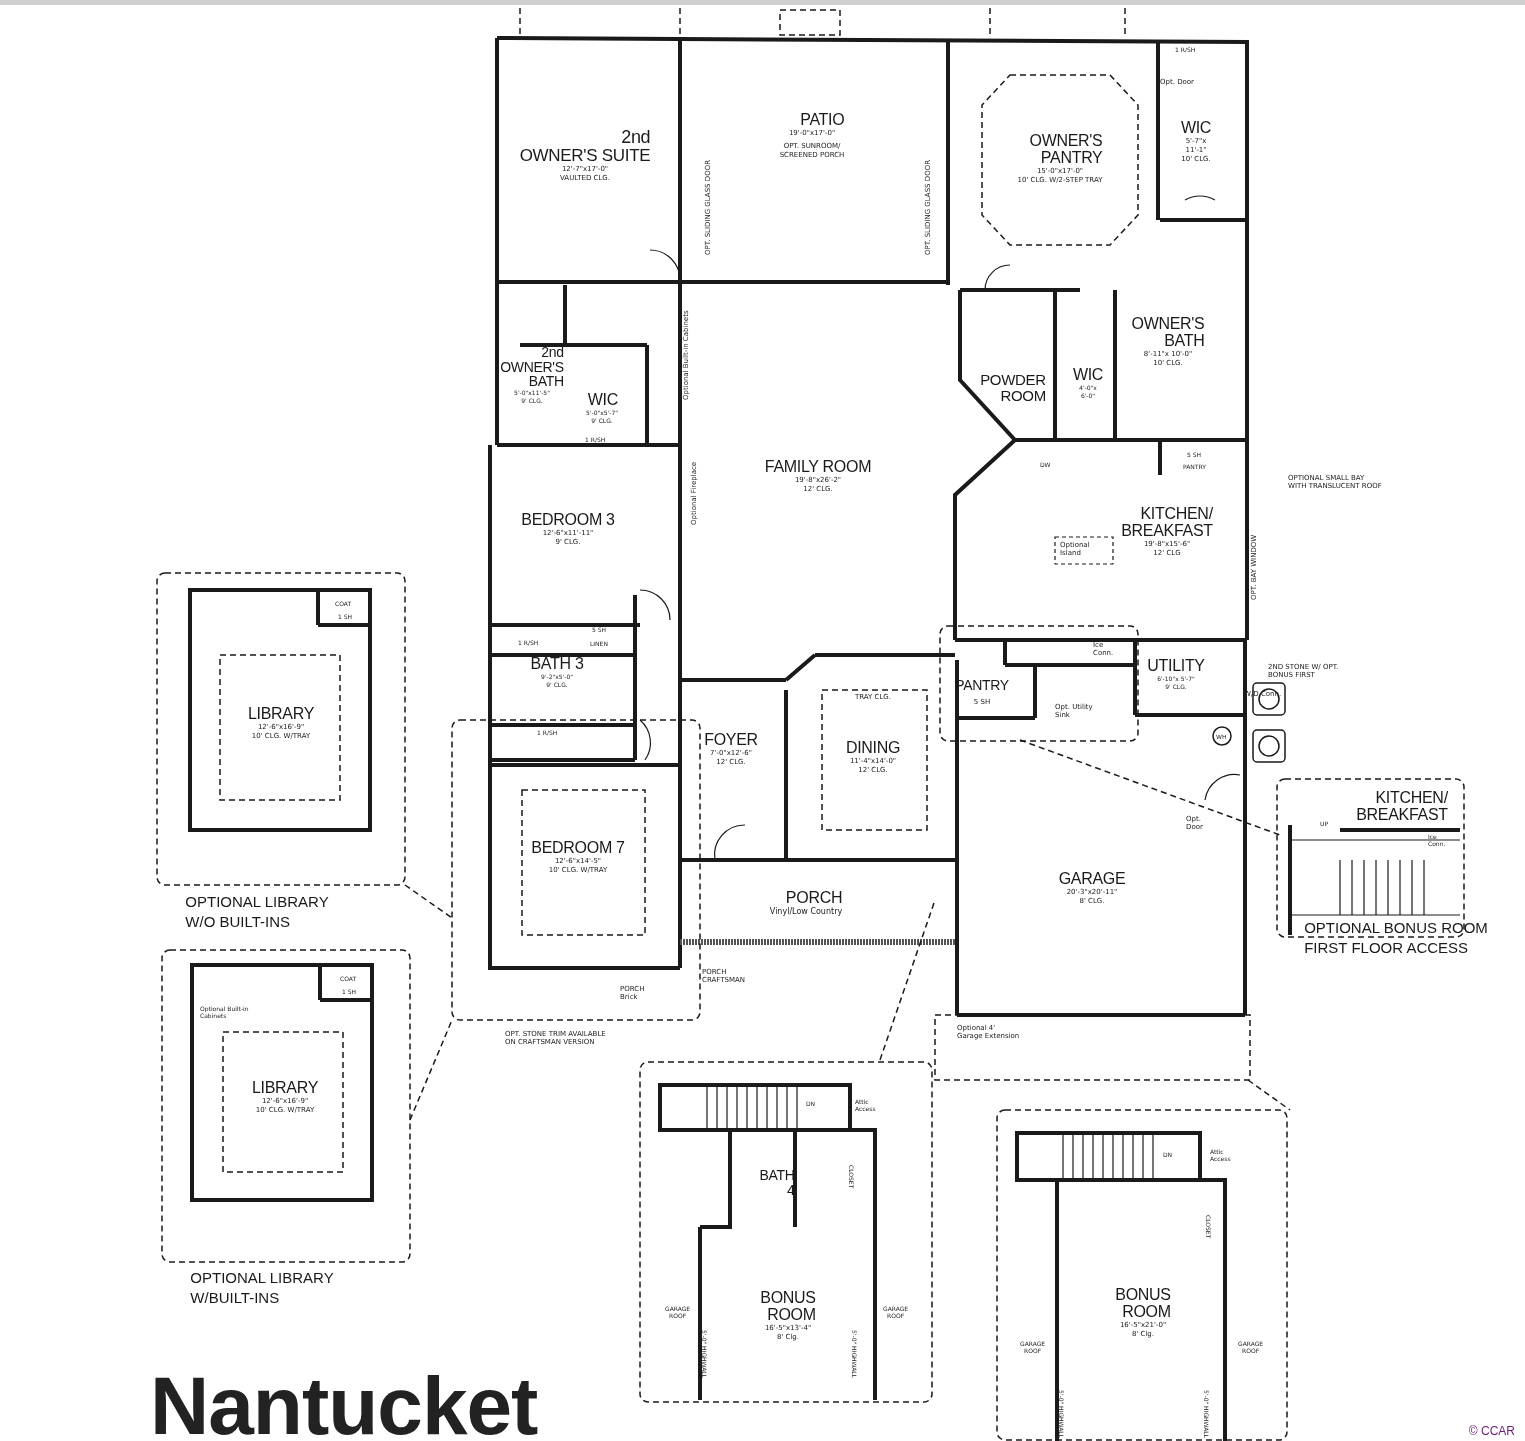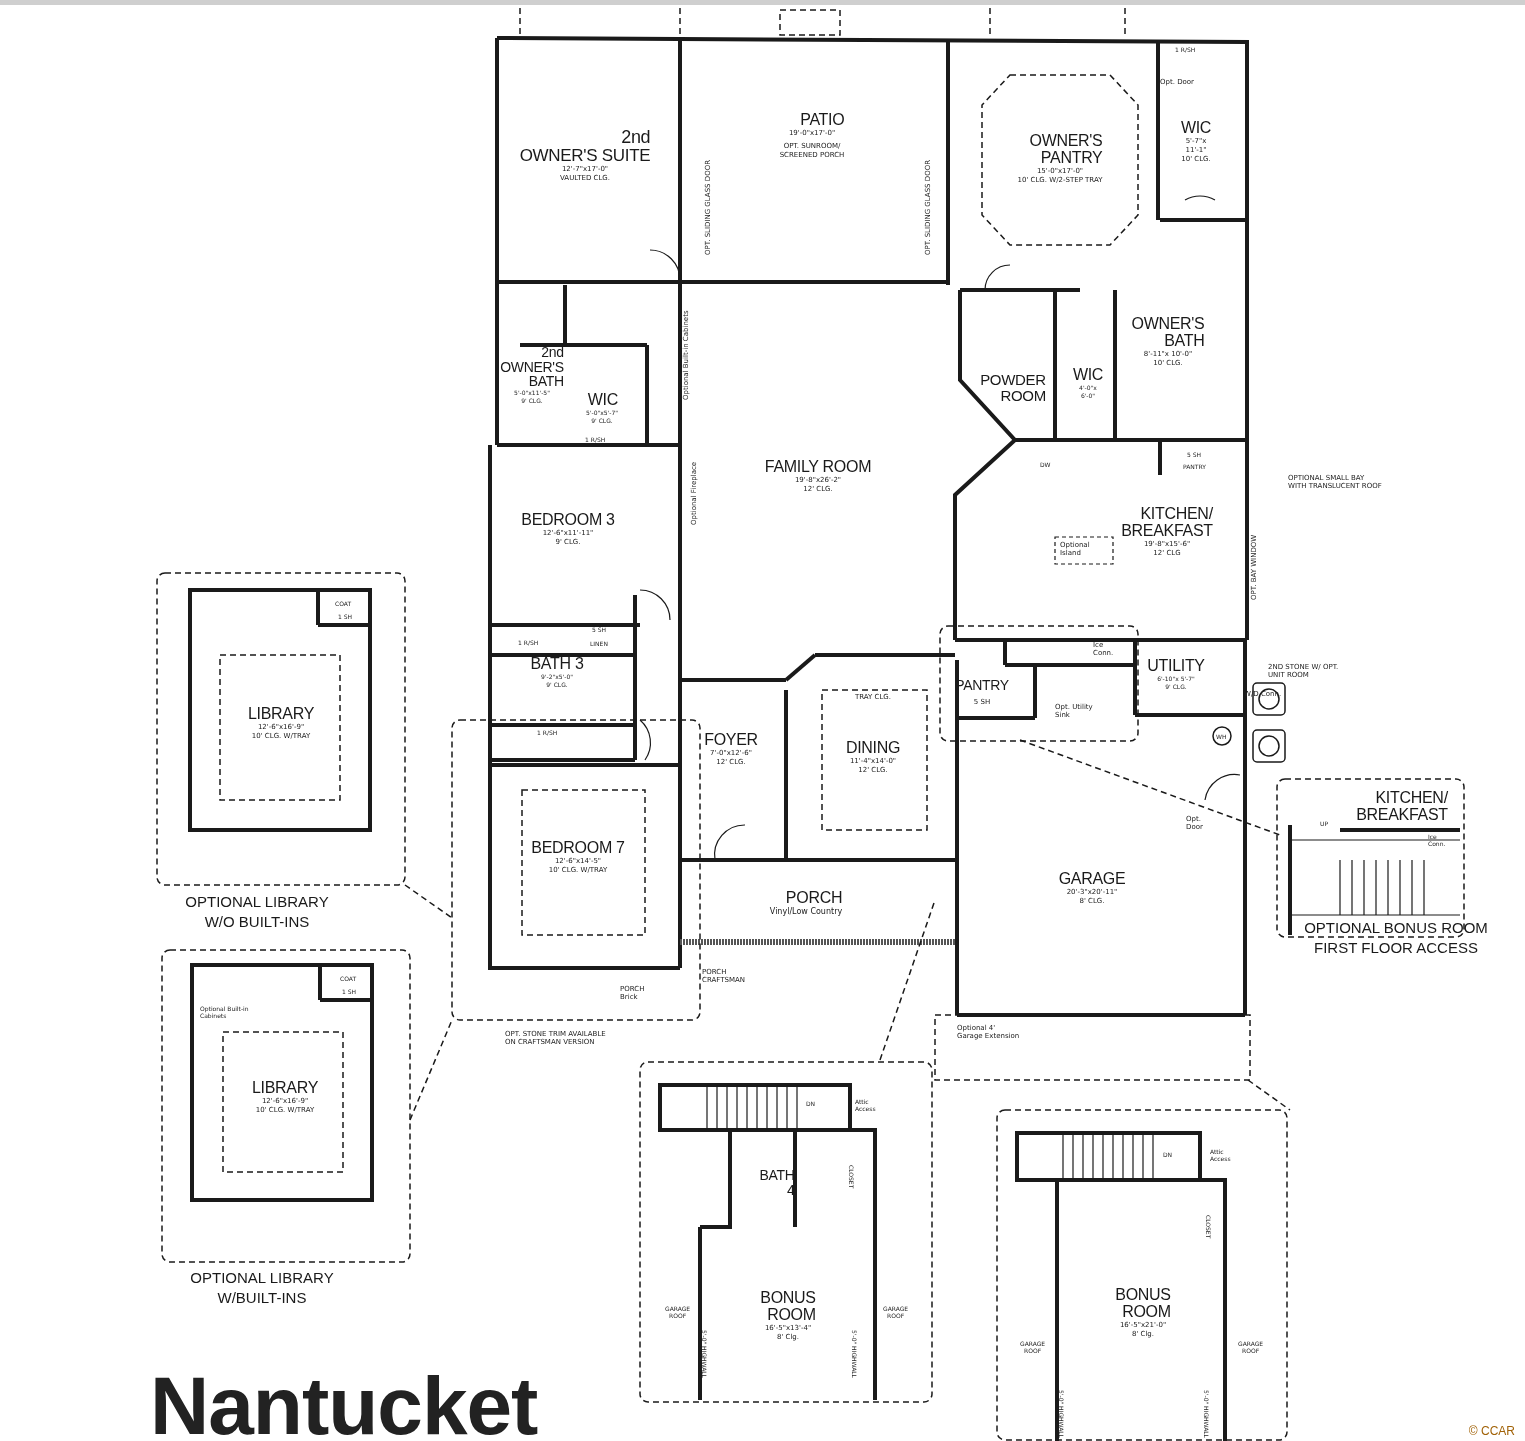--- a/index.html
+++ b/index.html
@@ -5,23 +5,23 @@
   html, body { margin:0; padding:0; background:#ffffff; }
   body { width:1525px; height:1441px; position:relative; overflow:hidden;
          font-family:"DejaVu Sans", sans-serif; color:#1a1a1a; }
   .topbar { position:absolute; left:0; top:0; width:1525px; height:5px; background:#cfcfcf; }
   svg.plan { position:absolute; left:0; top:0; }
   .lbl { position:absolute; text-align:center; line-height:1.05; color:#1a1a1a; white-space:nowrap; transform:translateX(-50%); }
   .lbl .name { font-family:"Liberation Sans", sans-serif; font-size:16px; letter-spacing:-0.3px;text-align:right; }
   .lbl .small { font-size:7px; line-height:1.3; }
   .note { position:absolute; font-size:7px; line-height:1.2; color:#222; white-space:nowrap; }
   .vnote { position:absolute; font-size:7px; color:#222; white-space:nowrap; transform:rotate(-90deg); transform-origin:left top; }
-  .caption { position:absolute; font-family:"Liberation Sans", sans-serif; font-size:15px; text-align:center; line-height:1.35; transform:translateX(-50%); white-space:nowrap; }
+  .caption { position:absolute; font-family:"Liberation Sans", sans-serif; font-size:15px; text-align:left; line-height:1.35; transform:translateX(-50%); white-space:nowrap; }
   .title { position:absolute; left:150px; top:1365px; font-family:"Liberation Sans", sans-serif; font-weight:bold; font-size:82px; letter-spacing:-1px; color:#222; line-height:1; }
-  .copy { position:absolute; right:10px; top:1424px; font-family:"Liberation Sans", sans-serif; font-size:12px; color:#a16207;text-align:right; }
+  .copy { position:absolute; right:10px; top:1424px; font-family:"Liberation Sans", sans-serif; font-size:12px; color:#701a75;text-align:right; }
 </style>
 </head>
 <body>
 
 <div class="topbar"></div>
 
 <svg class="plan" width="1525" height="1441" viewBox="0 0 1525 1441" fill="none" stroke="#1a1a1a">
   <g stroke-width="4">
 
     <polyline points="497,38 1247,42 1247,640"></polyline>
@@ -378,21 +378,21 @@
 <div class="note" style="left:1093px;top:641px;">
     <div>Ice</div>
     <div>Conn.</div>
   </div>
 <div class="note" style="left:1055px;top:703px;">
     <div>Opt. Utility</div>
     <div>Sink</div>
   </div>
 <div class="note" style="left:1268px;top:663px;">
     <div>2ND STONE W/ OPT.</div>
-    <div>UNIT ROOM</div>
+    <div>BONUS FIRST</div>
   </div>
 <div class="note" style="left:1216px;top:733px;font-size:6px;">WH</div>
 <div class="note" style="left:620px;top:985px;">
     <div>PORCH</div>
     <div>Brick</div>
   </div>
 <div class="note" style="left:702px;top:968px;">
     <div>PORCH</div>
     <div>CRAFTSMAN</div>
   </div>

